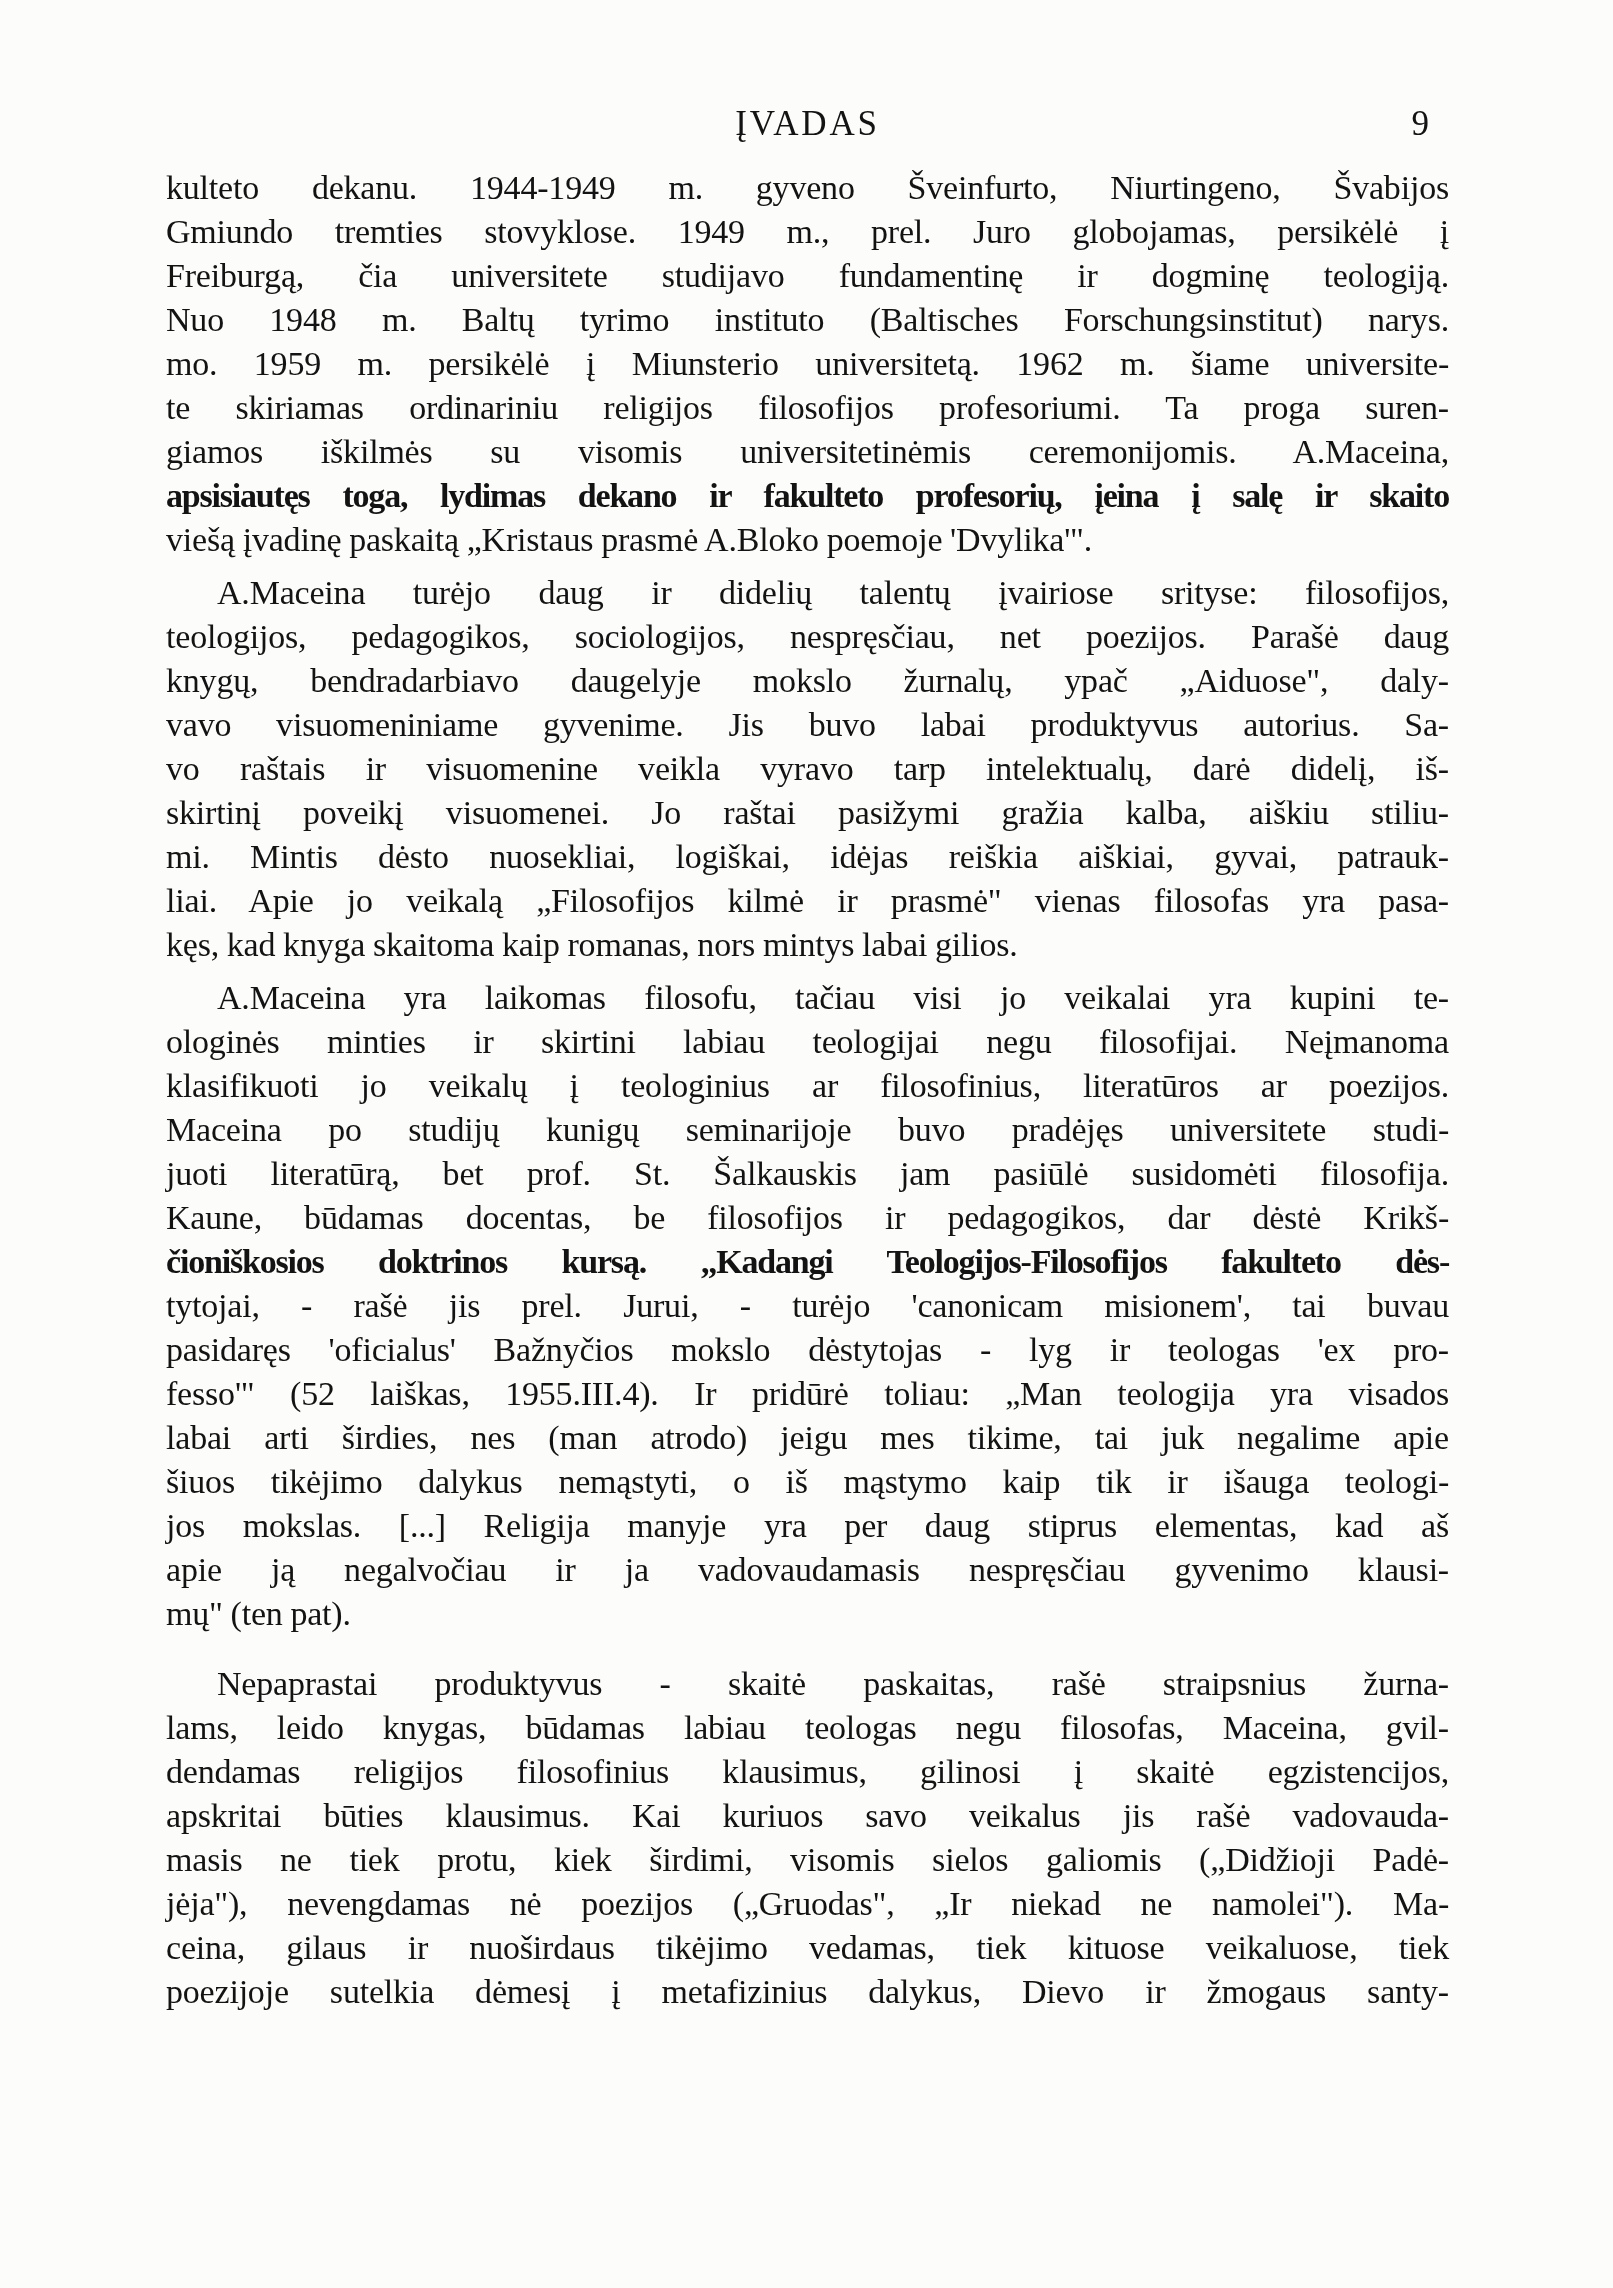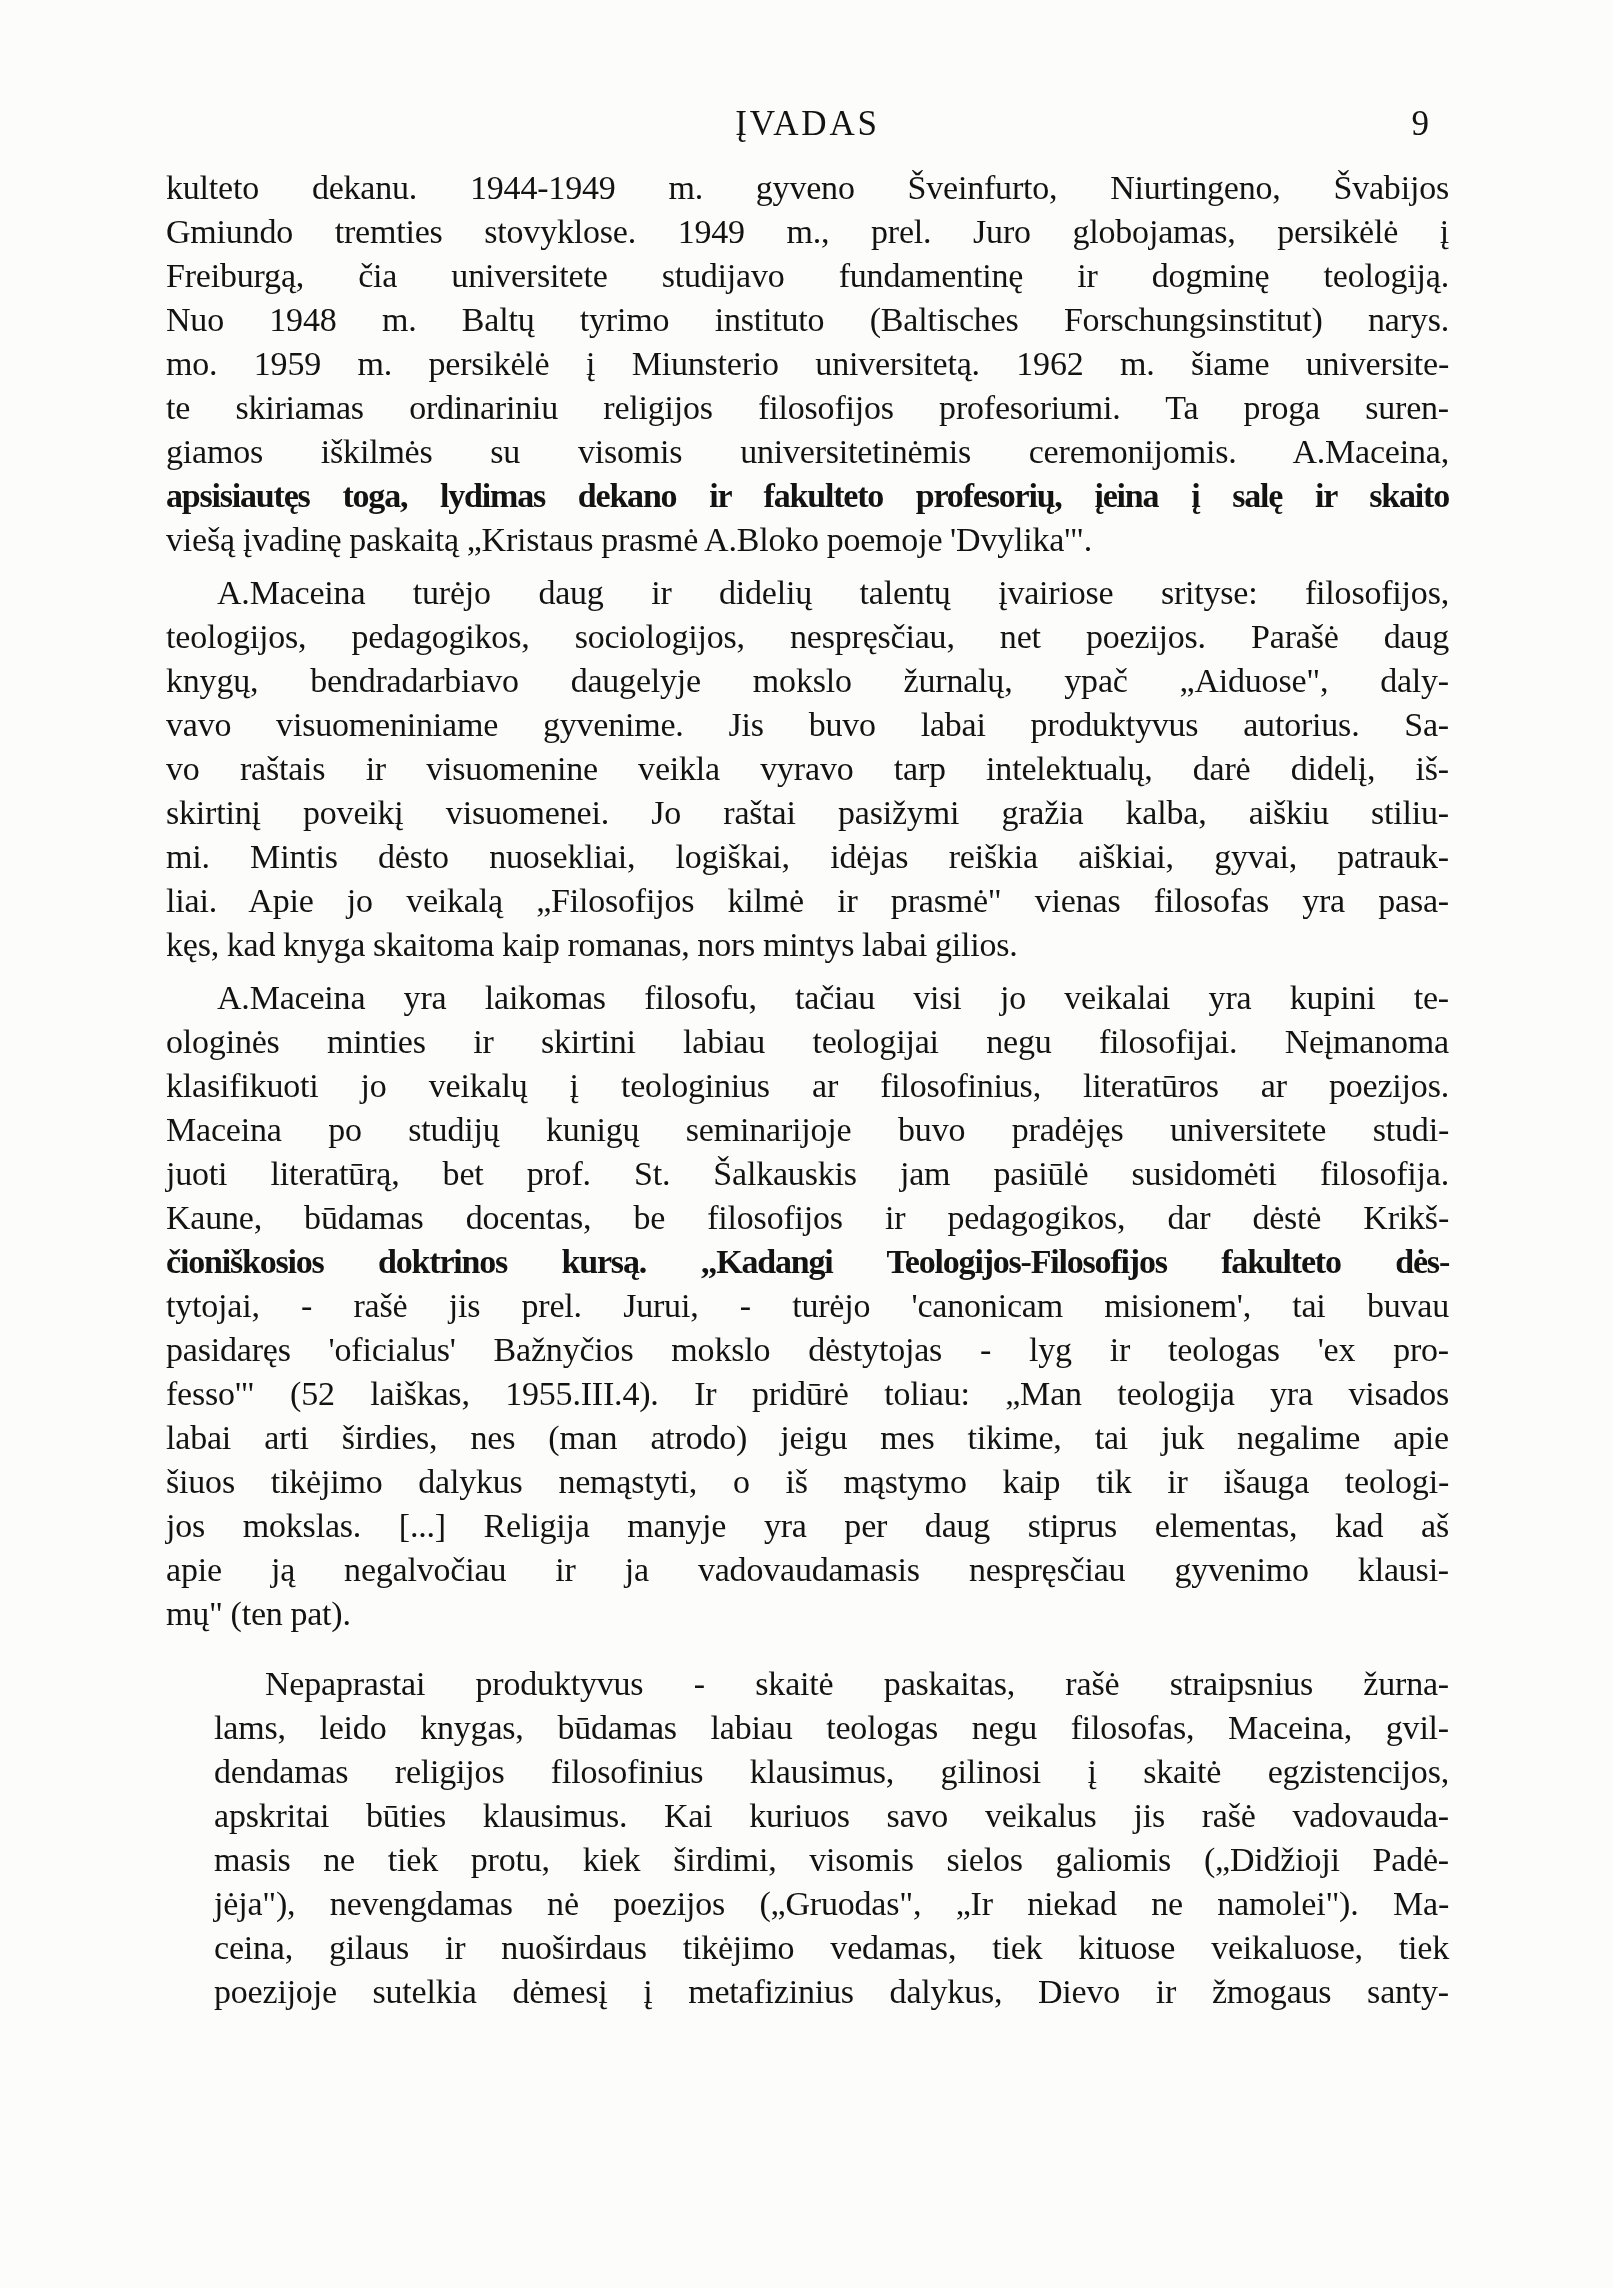--- a/index.html
+++ b/index.html
@@ -36,21 +36,21 @@
   .body {
     position: absolute;
     top: 153px;
     left: 166px;
     width: 1283px;
     font-size: 34px;
     line-height: 44px;
   }
   .paragraph { margin-top: 9.2px; }
   .paragraph:first-child { margin-top: 13px; }
-  .paragraph.space-before { margin-top: 26px; margin-left: 48px; }
+  .paragraph.space-before { margin-top: 26px; }
   .line {
     text-align: justify;
     text-align-last: justify;
     letter-spacing: -0.2px;
     word-spacing: -0.5px;
   }
   .line.no-justify { text-align-last: left; }
   .line.indent { text-indent: 51px; }
   .line.bold { font-weight: bold; letter-spacing: -1.2px; word-spacing: -1.4px; }
 </style>

